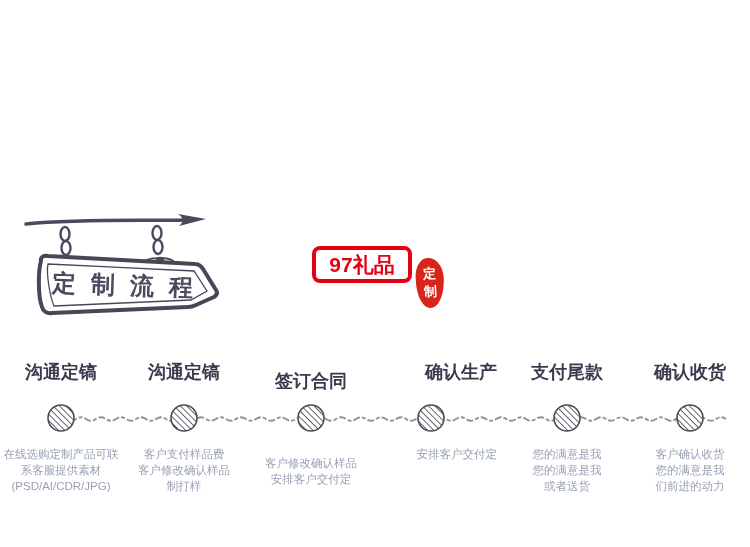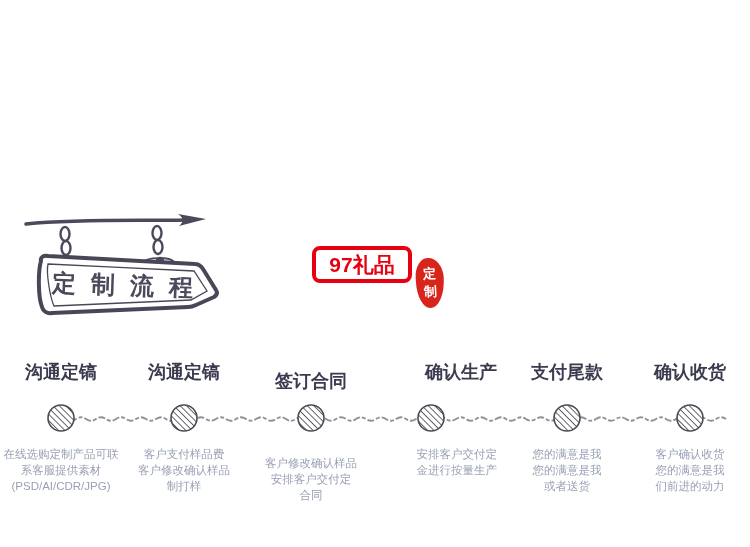--- a/index.html
+++ b/index.html
@@ -101,29 +101,27 @@
       <div>客户修改确认样品</div>
       <div>制打样</div>
     </div>
   </div>
 
   <div class="step-col c2">
     <h3 class="step-title">签订合同</h3>
     <div class="step-desc">
       <div>客户修改确认样品</div>
       <div>安排客户交付定</div>
-      <div>合同</div>
     </div>
   </div>
 
   <div class="step-col c3">
     <h3 class="step-title">确认生产</h3>
     <div class="step-desc">
       <div>安排客户交付定</div>
-      <div>金进行按量生产</div>
       <div></div>
     </div>
   </div>
 
   <div class="step-col c4">
     <h3 class="step-title">支付尾款</h3>
     <div class="step-desc">
       <div>您的满意是我</div>
       <div>您的满意是我</div>
       <div>或者送货</div>

